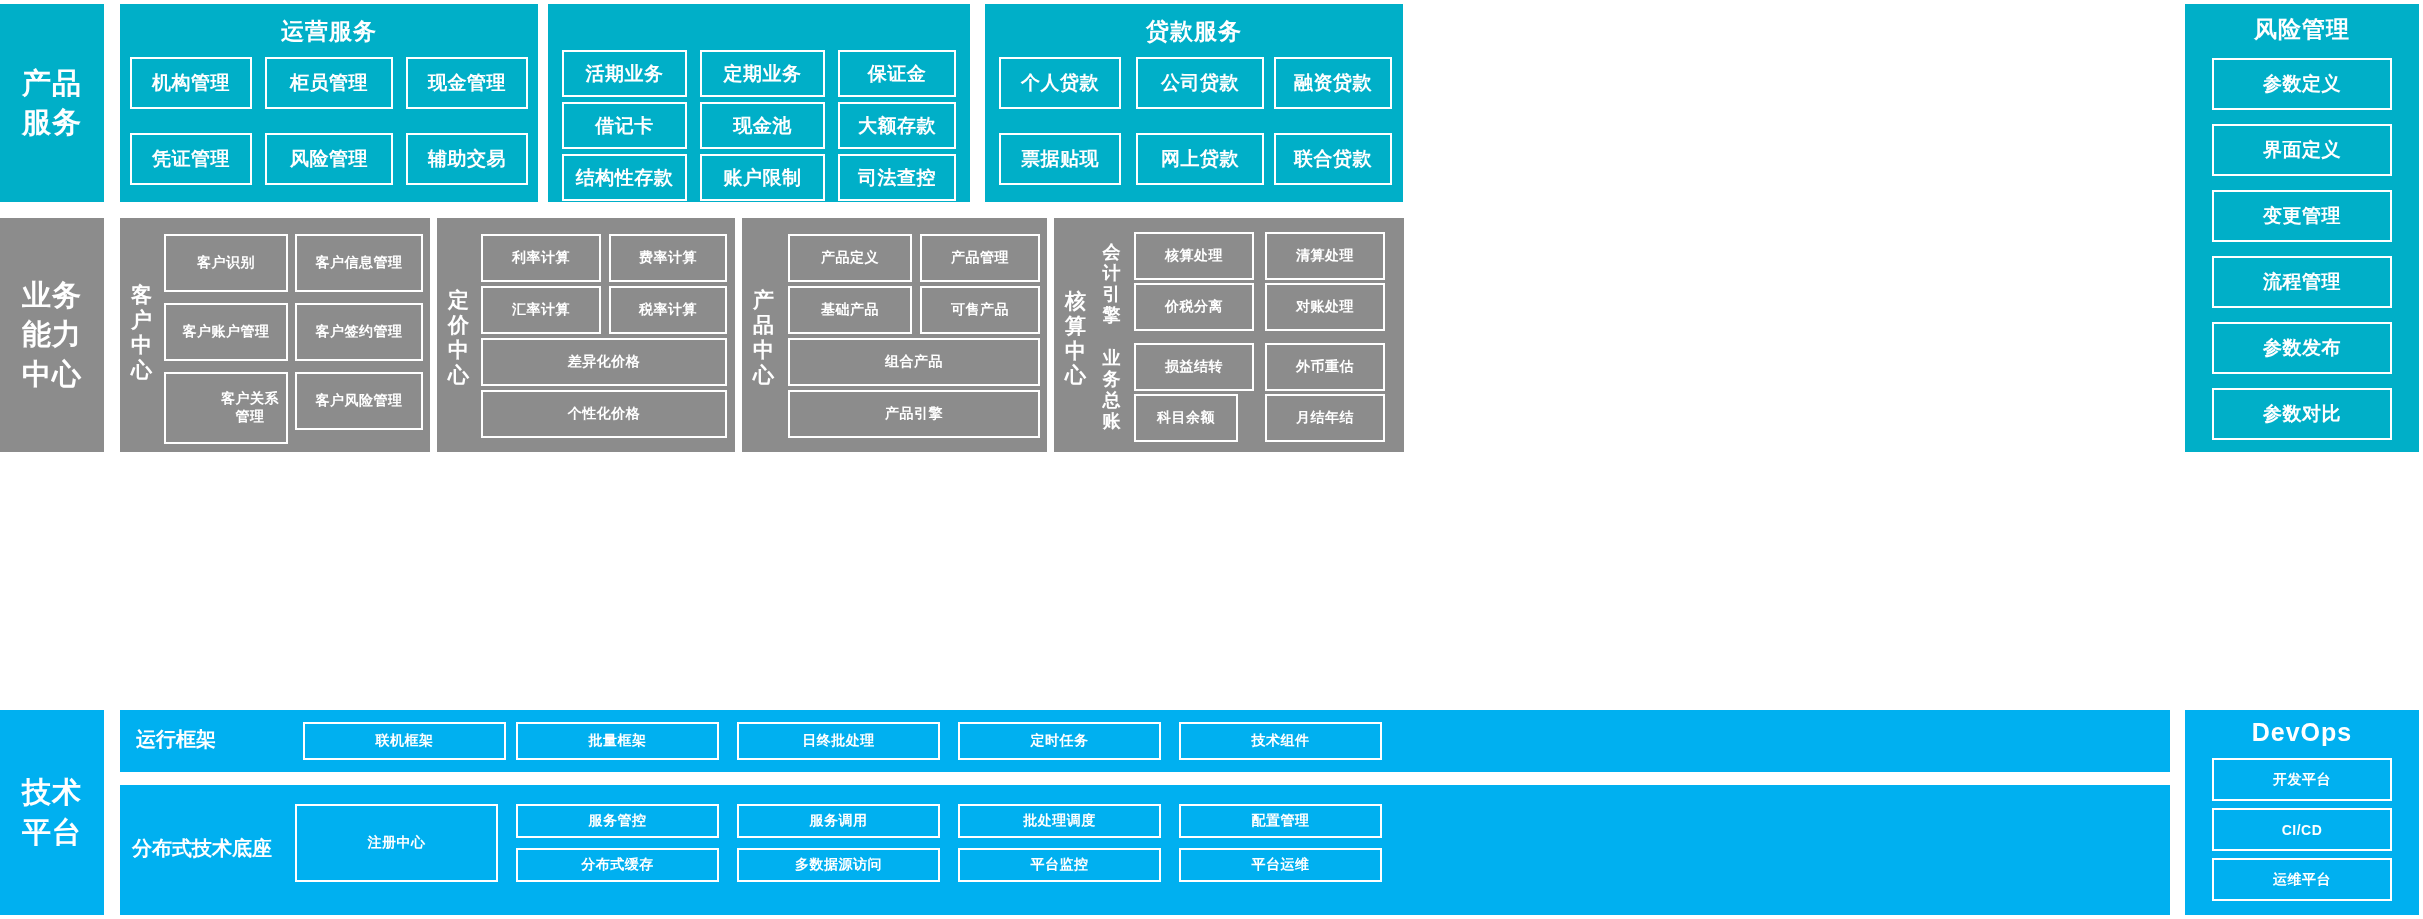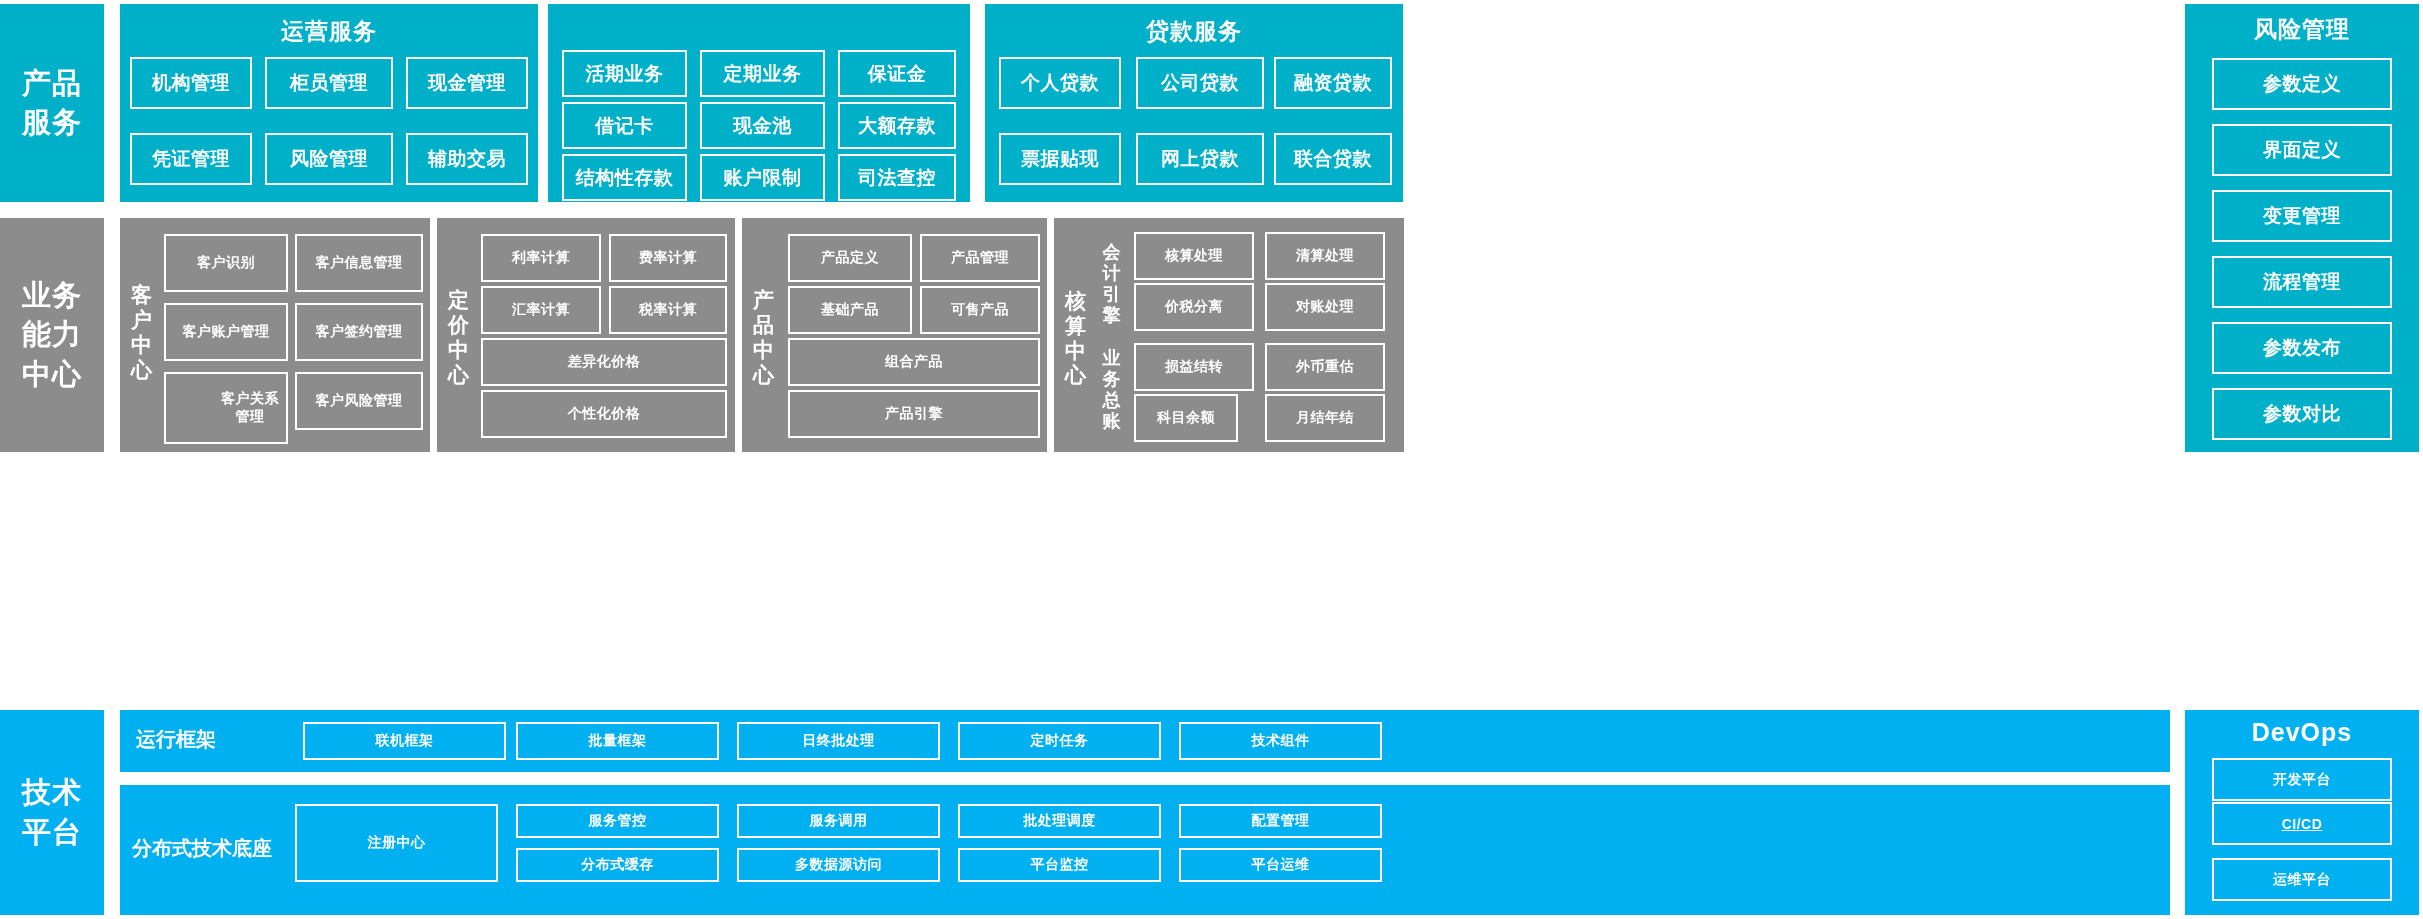--- a/index.html
+++ b/index.html
@@ -227,17 +227,17 @@
 
     <div class="cell f-cell-sm" style="left:396px;top:63px;width:203px;height:34px;">分布式缓存</div>
     <div class="cell f-cell-sm" style="left:617px;top:63px;width:203px;height:34px;">多数据源访问</div>
     <div class="cell f-cell-sm" style="left:838px;top:63px;width:203px;height:34px;">平台监控</div>
     <div class="cell f-cell-sm" style="left:1059px;top:63px;width:203px;height:34px;">平台运维</div>
   </div>
 
   <div class="panel blue" style="left:2185px;top:710px;width:234px;height:205px;">
     <div class="group-title f-devops" style="margin-top:8px;">DevOps</div>
     <div class="cell f-cell-sm" style="left:27px;top:48px;width:180px;height:43px;">开发平台</div>
-    <div class="cell f-cell-sm" style="left:27px;top:92px;width:180px;height:43px;text-decoration:underline;">CI/CD</div>
+    <div class="cell f-cell-sm" style="left:27px;top:98px;width:180px;height:43px;">CI/CD</div>
     <div class="cell f-cell-sm" style="left:27px;top:148px;width:180px;height:43px;">运维平台</div>
   </div>
 
 </div>
 
 </body></html>

